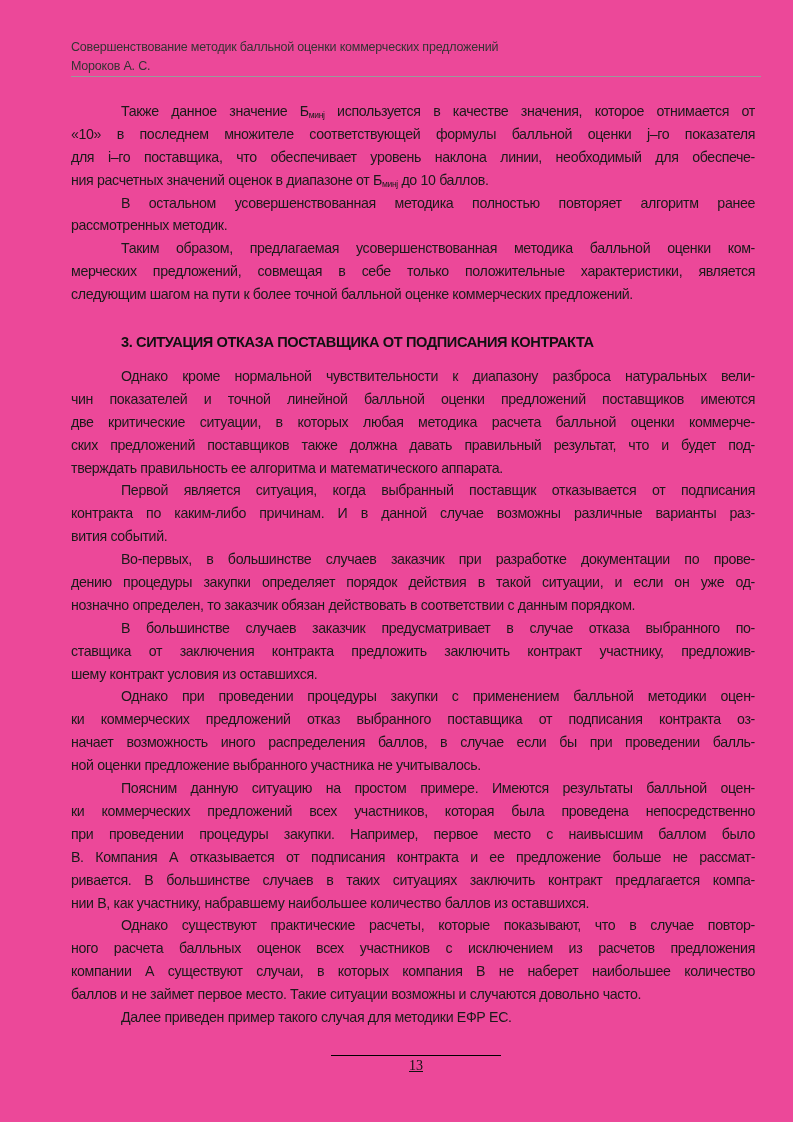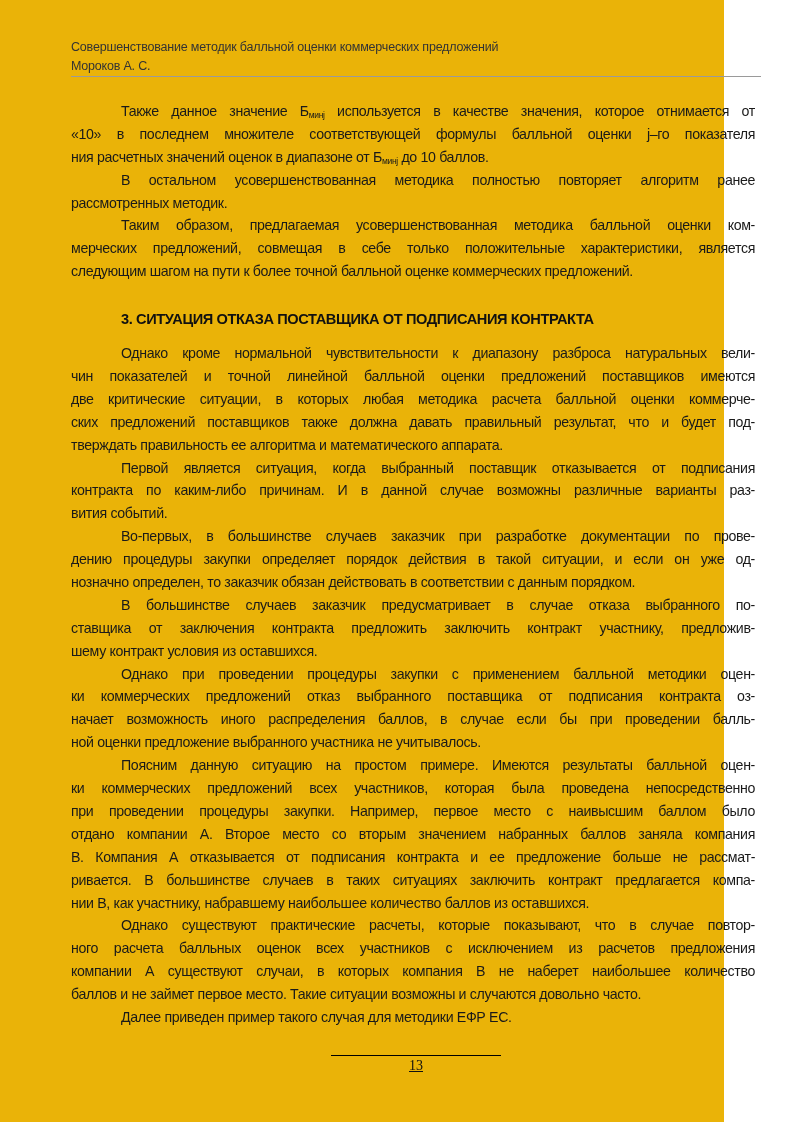--- a/index.html
+++ b/index.html
@@ -1,17 +1,17 @@
 <!DOCTYPE html>
 <html><head>
 <meta charset="utf-8">
 <style>
   html, body { margin: 0; padding: 0; background: #ffffff; }
   body { width: 793px; height: 1122px; position: relative; overflow: hidden; }
-  .page { position: absolute; left: 0; top: 0; width: 724px; height: 1122px; background: #eab308; }
+  .page { position: absolute; left: 0; top: 0; width: 793px; height: 1122px; background: #ec4899; }
   .header { position: absolute; left: 71px; top: 38px; width: 690px; font-family: "Liberation Sans", sans-serif; font-size: 12.5px; color: #333; line-height: 19px; letter-spacing: -0.2px; }
   .header-rule { position: absolute; left: 71px; top: 76px; width: 690px; height: 1px; background: #9a9a9a; }
   .body { position: absolute; left: 71px; top: 100px; width: 684px; font-family: "Liberation Sans", sans-serif; font-size: 14.2px; color: #1a1a1a; letter-spacing: -0.35px; }
   .line { height: 22.9px; line-height: 22.9px; white-space: nowrap; text-align: justify; text-align-last: justify; display: block; }
   .line.last { text-align-last: left; }
   .line.indent { padding-left: 50px; }
   .heading { font-family: "Liberation Sans", sans-serif; font-weight: bold; font-size: 14.6px; letter-spacing: -0.4px; color: #111; padding-left: 50px; height: 22px; line-height: 22px; margin-top: 25px; margin-bottom: 12px; }
   sub { font-size: 8.5px; vertical-align: -2px; line-height: 0; }
   .footer-rule { position: absolute; left: 331px; top: 1055px; width: 170px; height: 1px; background: #000; }
   .page-number { position: absolute; left: 331px; top: 1058px; width: 170px; text-align: center; font-family: "Liberation Serif", serif; font-size: 14px; color: #111; text-decoration: underline; }
@@ -24,20 +24,21 @@
     <div>Совершенствование методик балльной оценки коммерческих предложений</div>
     <div>Мороков А. С.</div>
   </div>
   <div class="header-rule"></div>
 
   <div class="body">
     <div id="pre">
         <div>
           <span class="line indent">Также данное значение Б<sub>минj</sub> используется в качестве значения, которое отнимается от</span>
           <span class="line">«10» в последнем множителе соответствующей формулы балльной оценки j–го показателя</span>
+          <span class="line">для i–го поставщика, что обеспечивает уровень наклона линии, необходимый для обеспече-</span>
           <span class="line last">ния расчетных значений оценок в диапазоне от Б<sub>минj</sub> до 10 баллов.</span>
         </div>
         <div>
           <span class="line indent">В остальном усовершенствованная методика полностью повторяет алгоритм ранее</span>
           <span class="line last">рассмотренных методик.</span>
         </div>
         <div>
           <span class="line indent">Таким образом, предлагаемая усовершенствованная методика балльной оценки ком-</span>
           <span class="line">мерческих предложений, совмещая в себе только положительные характеристики, является</span>
           <span class="line last">следующим шагом на пути к более точной балльной оценке коммерческих предложений.</span>
@@ -70,21 +71,20 @@
         <div>
           <span class="line indent">Однако при проведении процедуры закупки с применением балльной методики оцен-</span>
           <span class="line">ки коммерческих предложений отказ выбранного поставщика от подписания контракта оз-</span>
           <span class="line">начает возможность иного распределения баллов, в случае если бы при проведении балль-</span>
           <span class="line last">ной оценки предложение выбранного участника не учитывалось.</span>
         </div>
         <div>
           <span class="line indent">Поясним данную ситуацию на простом примере. Имеются результаты балльной оцен-</span>
           <span class="line">ки коммерческих предложений всех участников, которая была проведена непосредственно</span>
           <span class="line">при проведении процедуры закупки. Например, первое место с наивысшим баллом было</span>
-          <span class="line">отдано компании А. Второе место со вторым значением набранных баллов заняла компания</span>
           <span class="line">В. Компания А отказывается от подписания контракта и ее предложение больше не рассмат-</span>
           <span class="line">ривается. В большинстве случаев в таких ситуациях заключить контракт предлагается компа-</span>
           <span class="line last">нии В, как участнику, набравшему наибольшее количество баллов из оставшихся.</span>
         </div>
         <div>
           <span class="line indent">Однако существуют практические расчеты, которые показывают, что в случае повтор-</span>
           <span class="line">ного расчета балльных оценок всех участников с исключением из расчетов предложения</span>
           <span class="line">компании А существуют случаи, в которых компания В не наберет наибольшее количество</span>
           <span class="line last">баллов и не займет первое место. Такие ситуации возможны и случаются довольно часто.</span>
         </div>

